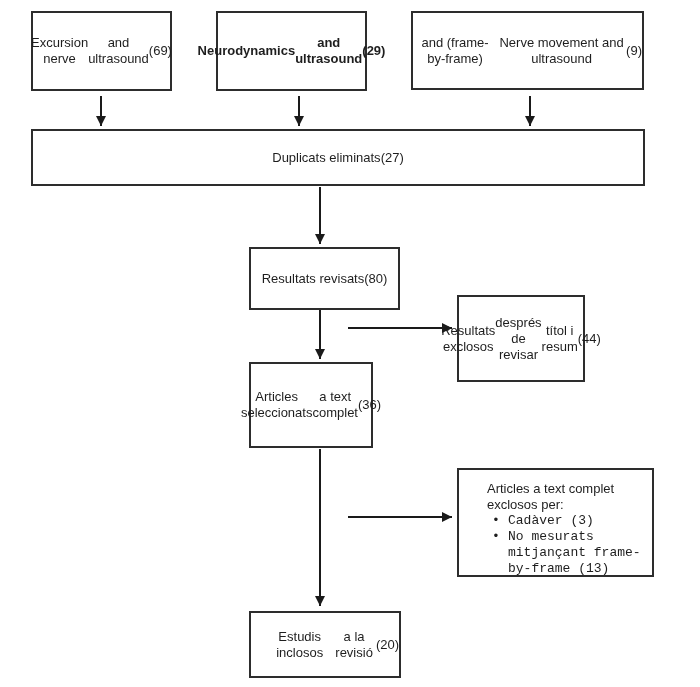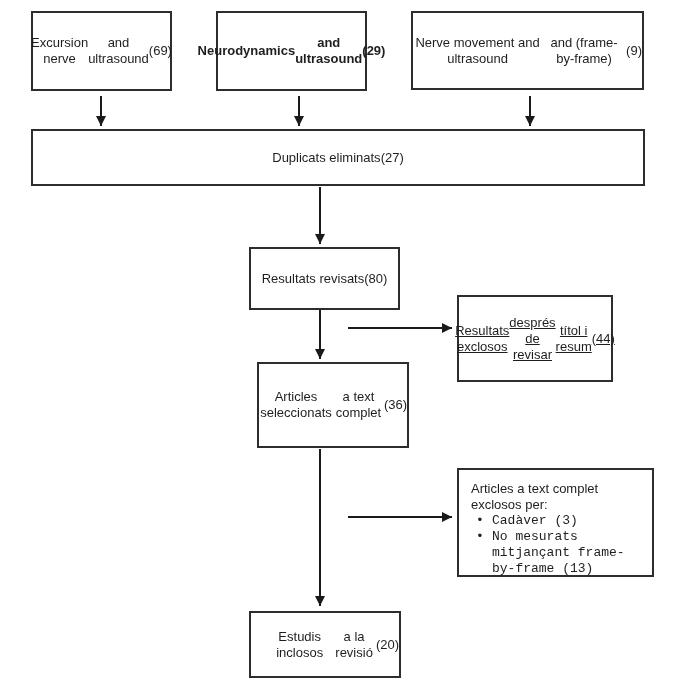--- a/index.html
+++ b/index.html
@@ -32,25 +32,25 @@
     justify-content: center;
     text-align: center;
   }
   .ln { display: block; }
   
   #box-search1 { left: 31px;  top: 11px;  width: 141px; height: 80px; }
   #box-search2 { left: 216px; top: 11px;  width: 151px; height: 80px; font-weight: bold; }
   #box-search3 { left: 411px; top: 11px;  width: 233px; height: 79px; }
   #box-duplicates { left: 31px; top: 129px; width: 614px; height: 57px; }
   #box-reviewed { left: 249px; top: 247px; width: 151px; height: 63px; }
-  #box-excluded-title { left: 457px; top: 295px; width: 156px; height: 87px; text-decoration: underline; }
-  #box-fulltext { left: 249px; top: 362px; width: 152px; height: 86px; margin-left: 8px; }
+  #box-excluded-title { left: 457px; top: 295px; width: 128px; height: 87px; }
+  #box-fulltext { left: 249px; top: 362px; width: 124px; height: 86px; }
   #box-excluded-fulltext {
     left: 457px; top: 468px; width: 197px; height: 109px;
-    padding: 11px 6px 6px 12px;
+    padding: 11px 6px 6px 28px;
   }
   #box-included { left: 249px; top: 611px; width: 152px; height: 67px; padding-left: 16px; }
 
   ul.bullets {
     margin: 0;
     padding: 0;
     list-style: none;
     font-family: Liberation Mono, monospace;
   }
   ul.bullets li {
@@ -97,22 +97,22 @@
     <span class="ln">(69)</span>
   </div>
 
   <div class="box center" id="box-search2">
     <span class="ln">Neurodynamics</span>
     <span class="ln">and ultrasound</span>
     <span class="ln">(29)</span>
   </div>
 
   <div class="box center" id="box-search3">
+    <span class="ln">and (frame-by-frame)</span>
     <span class="ln">Nerve movement and ultrasound</span>
-    <span class="ln">and (frame-by-frame)</span>
     <span class="ln">(9)</span>
   </div>
 
   <div class="box center" id="box-duplicates">
     <span class="ln">Duplicats eliminats</span>
     <span class="ln">(27)</span>
   </div>
 
   <div class="box center" id="box-reviewed">
     <span class="ln">Resultats revisats</span>

